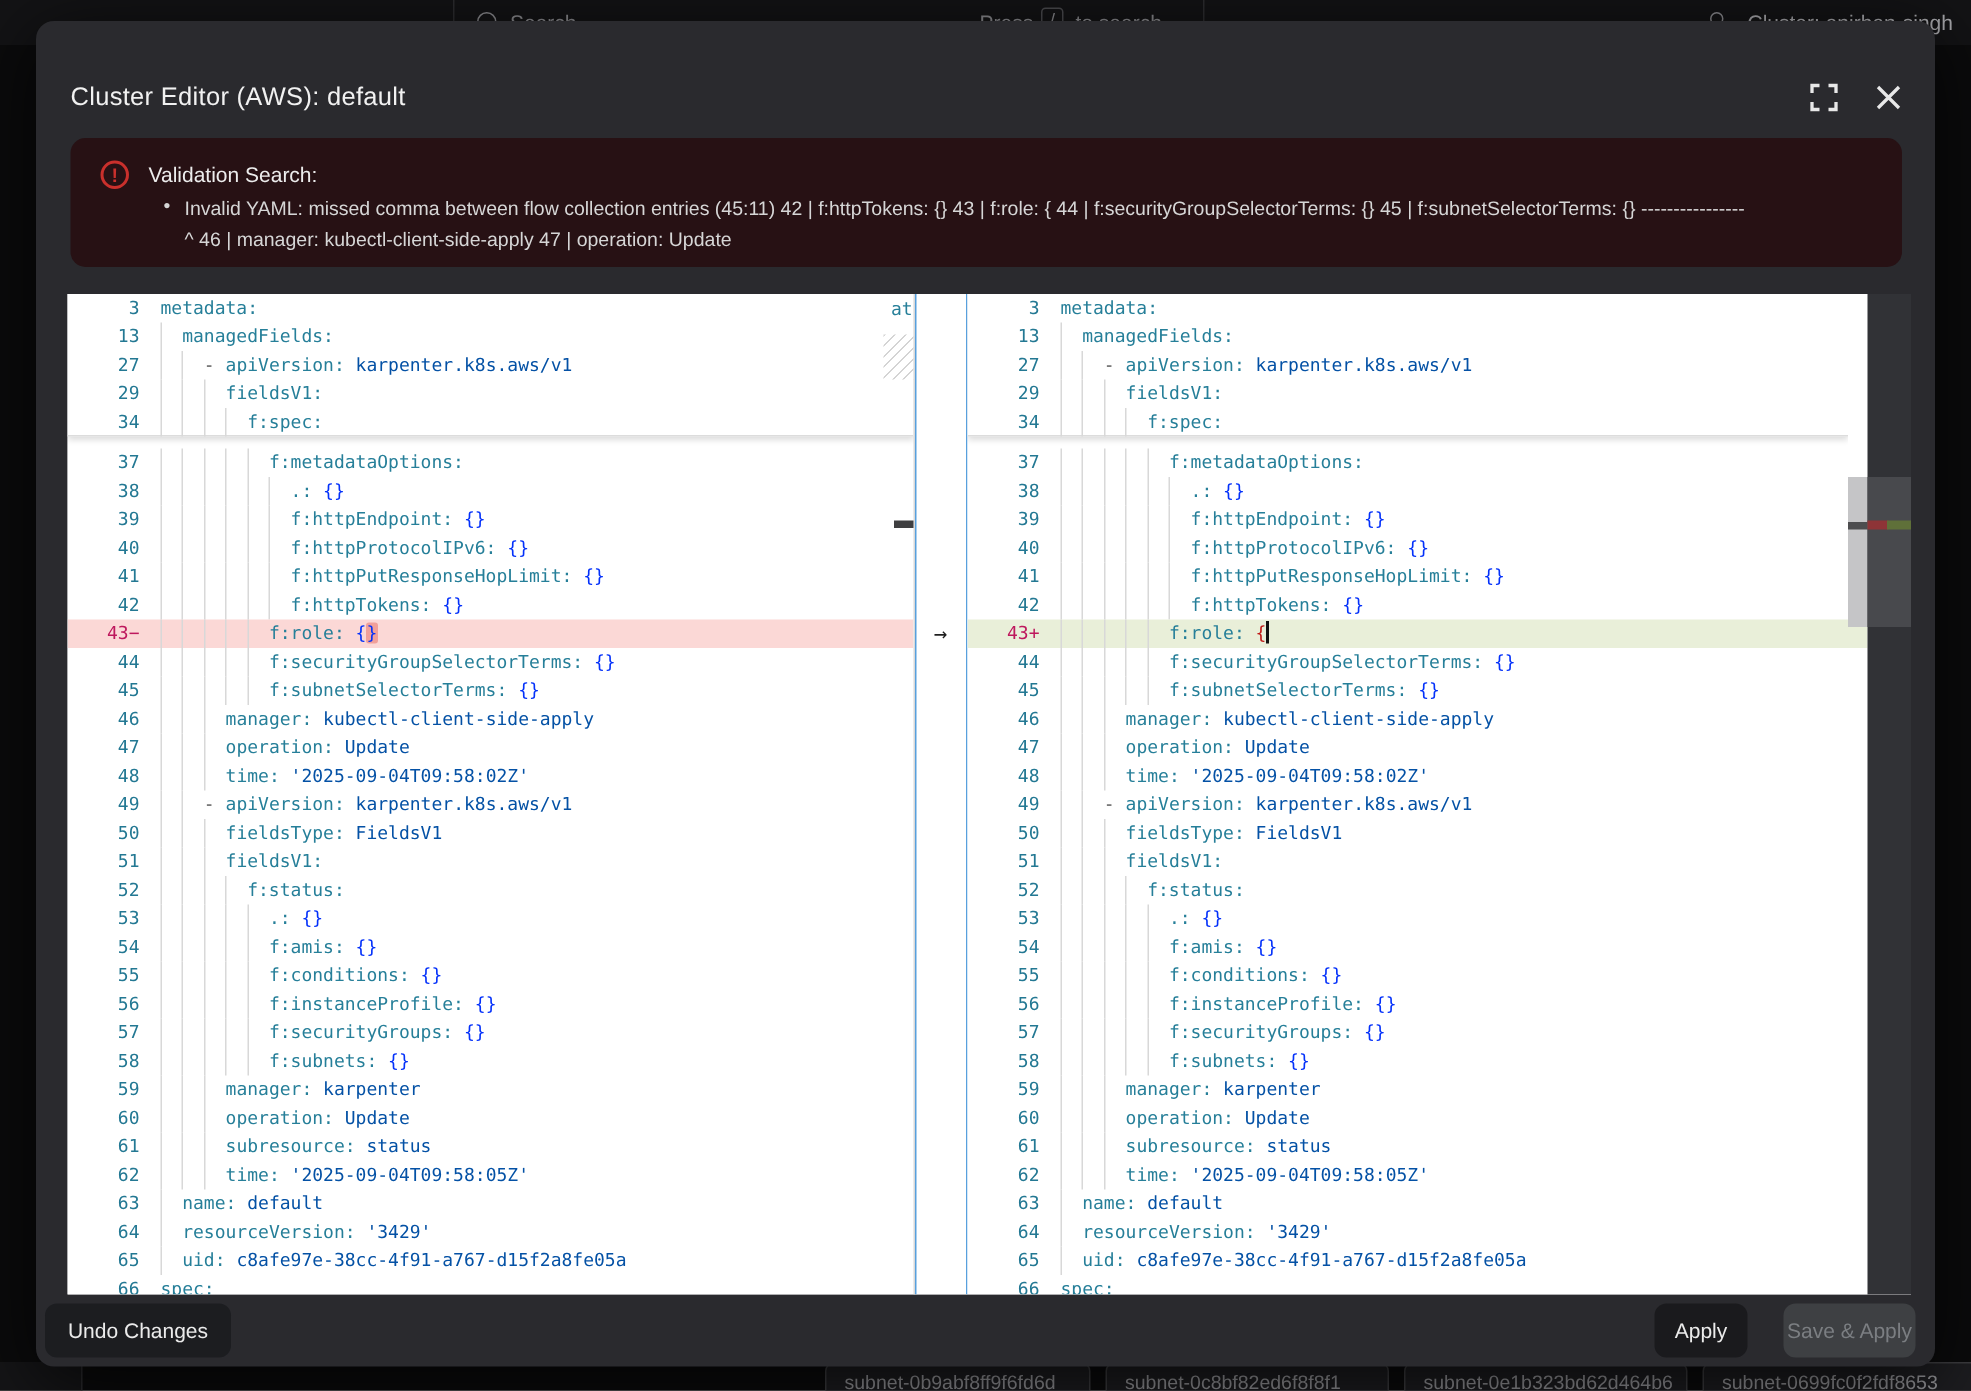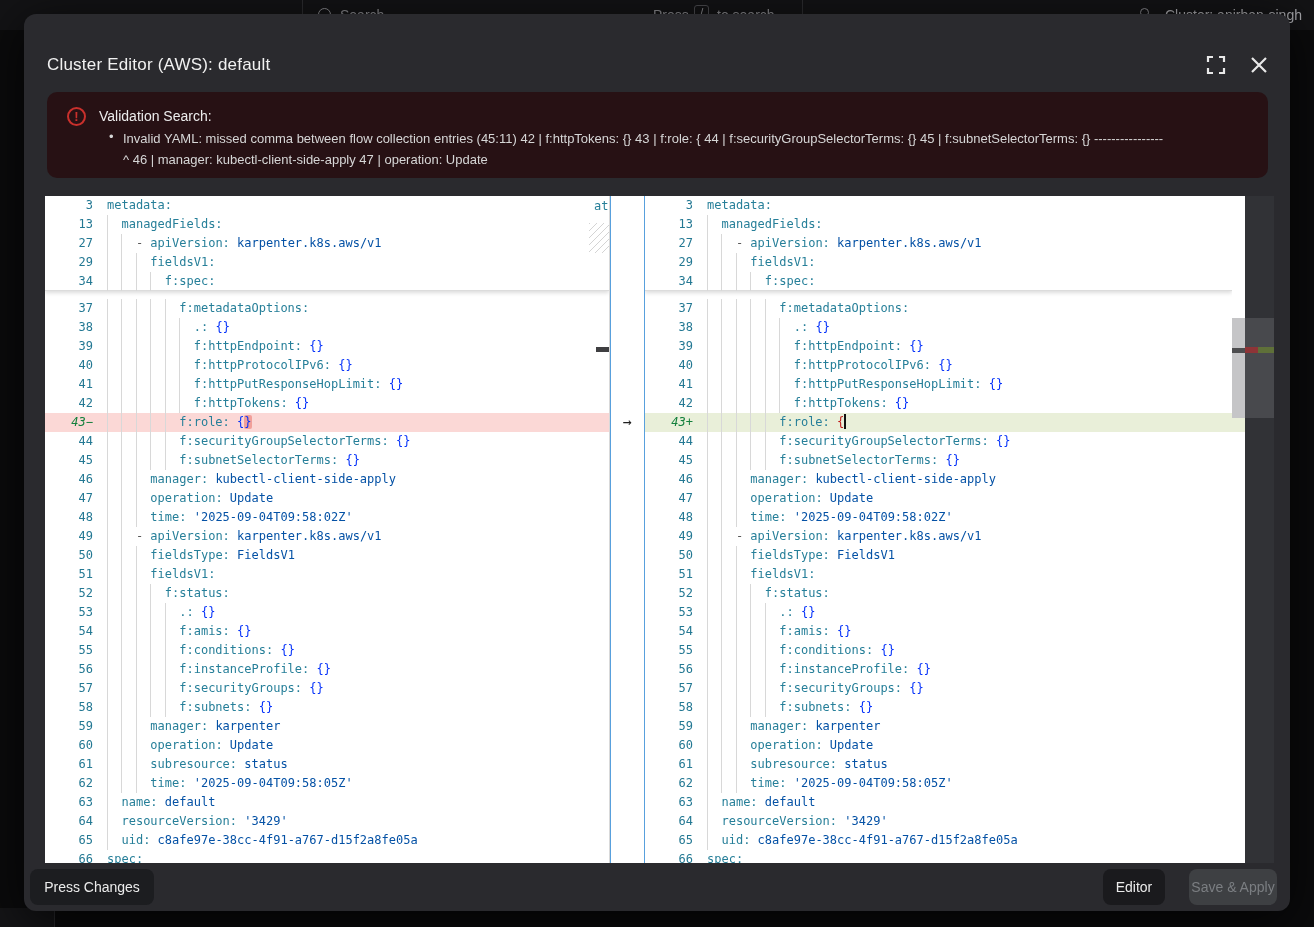--- a/index.html
+++ b/index.html
@@ -60,21 +60,21 @@
   #revert-arrow { position:absolute; left:0; top:217px; width:32px; height:19px; text-align:center;
                   font-size:15px; line-height:19px; color:#1f1f1f; cursor:pointer; }
   .sticky { position:absolute; left:0; top:0; right:0; height:95px; background:#fff; z-index:3;
             border-bottom:1px solid #dcdcdc; box-shadow:0 2px 4px rgba(0,0,0,.14); }
   .rows { position:absolute; left:0; top:103px; right:0; }
   .row { position:relative; height:19px; white-space:pre; }
   .row.removed { background:#fbd8d6; }
   .row.added   { background:#e9efd9; }
   .num { position:absolute; left:0; top:0; width:48px; text-align:right; color:#237893;
          font-size:12px; line-height:19px; }
-  .num.hot { color:#15803d;font-style:italic; }
+  .num.hot { color:#be185d; }
   .code { position:absolute; left:62px; top:0; right:0; font-size:12px; line-height:19px;
           white-space:pre; }
   .guide { position:absolute; top:0; bottom:0; width:1px; background:#d8d8d8; }
   .tk-key { color:#267f99; }
   .tk-val { color:#0451a5; }
   .tk-brace { color:#0431fa; }
   .tk-brace.red { color:#c01a17; }
   .tk-dash { color:#5a5a5a; }
   .delchar { background:#f1a09a; border-radius:2px; }
   .cursor { display:inline-block; width:1.5px; height:15px; background:#111;
@@ -117,20 +117,26 @@
     <span class="tb-text keycap" style="left:690px; top:5px">/</span>
     <span class="tb-text" style="left:717px">to search</span>
     <div class="tb-divider" style="left:802px"></div>
     <span id="cluster-icon">
       <span class="c1"></span>
         <span class="c2"></span>
     </span>
     <span class="tb-text" style="left:1165px; color:#a9a9ad">Cluster: anirban-singh</span>
   </div>
 
+  <div id="bottom-strip">
+    <span class="chip" style="left:550px; width:177px">subnet-0b9abf8ff9f6fd6d</span>
+    <span class="chip" style="left:737px; width:189px">subnet-0c8bf82ed6f8f8f1</span>
+    <span class="chip" style="left:936px; width:189px">subnet-0e1b323bd62d464b6</span>
+    <span class="chip" style="left:1135px; width:185px">subnet-0699fc0f2fdf8653</span>
+  </div>
   <div id="sidebar-edge"></div>
 
   <div id="modal">
     <div id="modal-title">Cluster Editor (AWS): default</div>
 
     <div class="titlebar-btn" id="expand-btn">
       <svg viewBox="0 0 22 22" fill="none" stroke="#e8e8e8" stroke-width="2.2">
         <path d="M3 8 V3 H8"></path>
           <path d="M14 3 H19 V8"></path>
         <path d="M19 14 V19 H14"></path>
@@ -247,17 +253,17 @@
         <div class="slider"></div>
         <div class="mark"></div>
       </div>
       <div id="stripB">
         <div class="slider"></div>
         <div class="mark-red"></div>
         <div class="mark-green"></div>
       </div>
     </div>
 
-    <button class="btn" id="undo-btn">Press Changes</button>
-    <button class="btn" id="close-footer-btn">Editor</button>
+    <button class="btn" id="undo-btn">Undo Changes</button>
+    <button class="btn" id="close-footer-btn">Apply</button>
     <button class="btn" id="save-btn" disabled="">Save &amp; Apply</button>
   </div>
 </div>
 
 </body></html>

